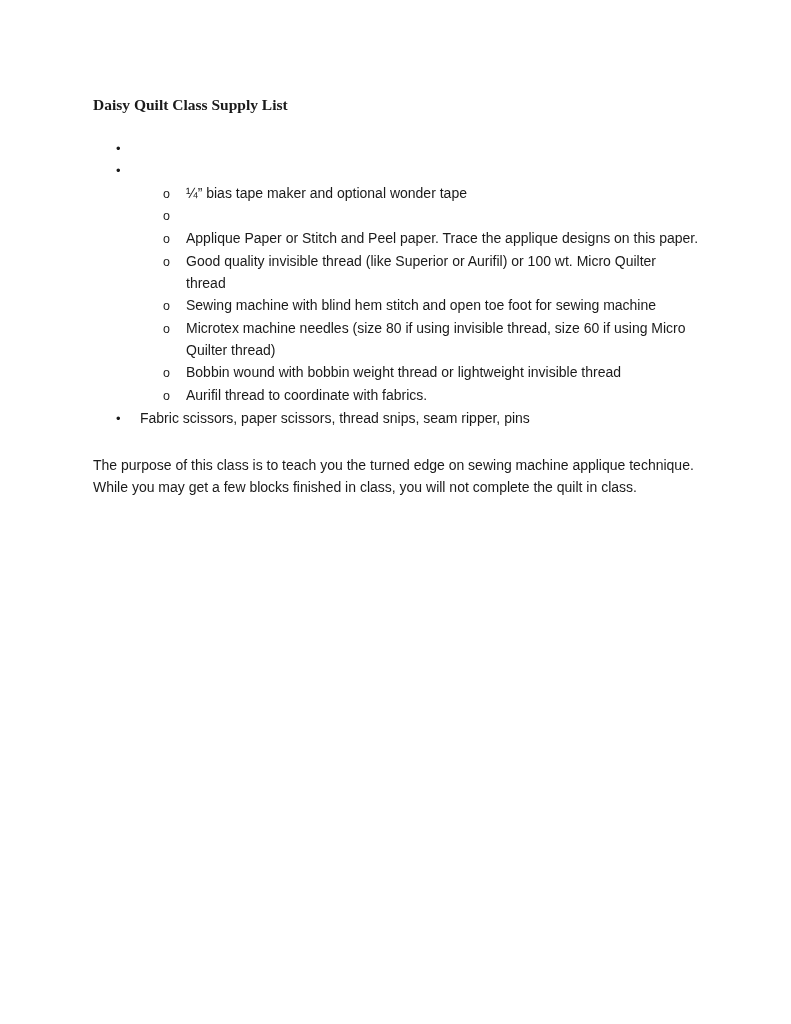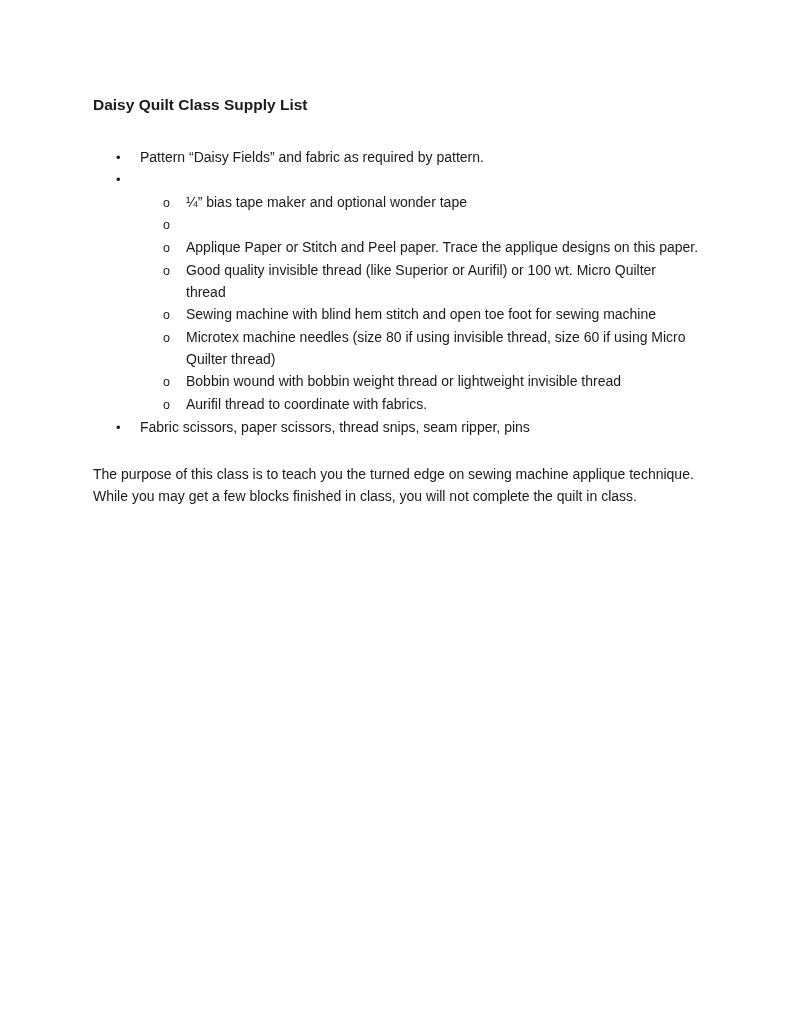--- a/index.html
+++ b/index.html
@@ -16,21 +16,22 @@
     width: 791px;
     height: 1024px;
     background: #ffffff;
     padding: 94px 92px 0 93px;
     overflow: hidden;
   }
   .title {
     font-size: 15.5px;
     font-weight: 700;
     line-height: 22px;
-    margin-bottom: 30px;
+    margin-bottom: 22px;
+    font-family: Liberation Serif, serif;
   }
   .list {
     font-size: 14px;
     line-height: 22px;
   }
   .li { display: flex; align-items: baseline; }
   .li.level-1 { padding-left: 23px; }
   .li.level-1 .marker { flex: 0 0 24px; font-size: 13px; }
   .li.level-2 { padding-left: 70px; }
   .li.level-2 .marker { flex: 0 0 23px; font-size: 12.5px; }
@@ -44,21 +45,20 @@
 </style>
 </head>
 <body>
 
 <div class="page">
   <h1 class="title">Daisy Quilt Class Supply List</h1>
 
   <div class="list">
       <div class="li level-1">
         <span class="marker">•</span>
-        <span class="text">Pattern “Daisy Fields” and fabric as required by pattern.</span>
       </div>
       <div class="li level-1">
         <span class="marker">•</span>
       </div>
       <div class="li level-2">
         <span class="marker">o</span>
         <span class="text">¼” bias tape maker and optional wonder tape</span>
       </div>
       <div class="li level-2">
         <span class="marker">o</span>

